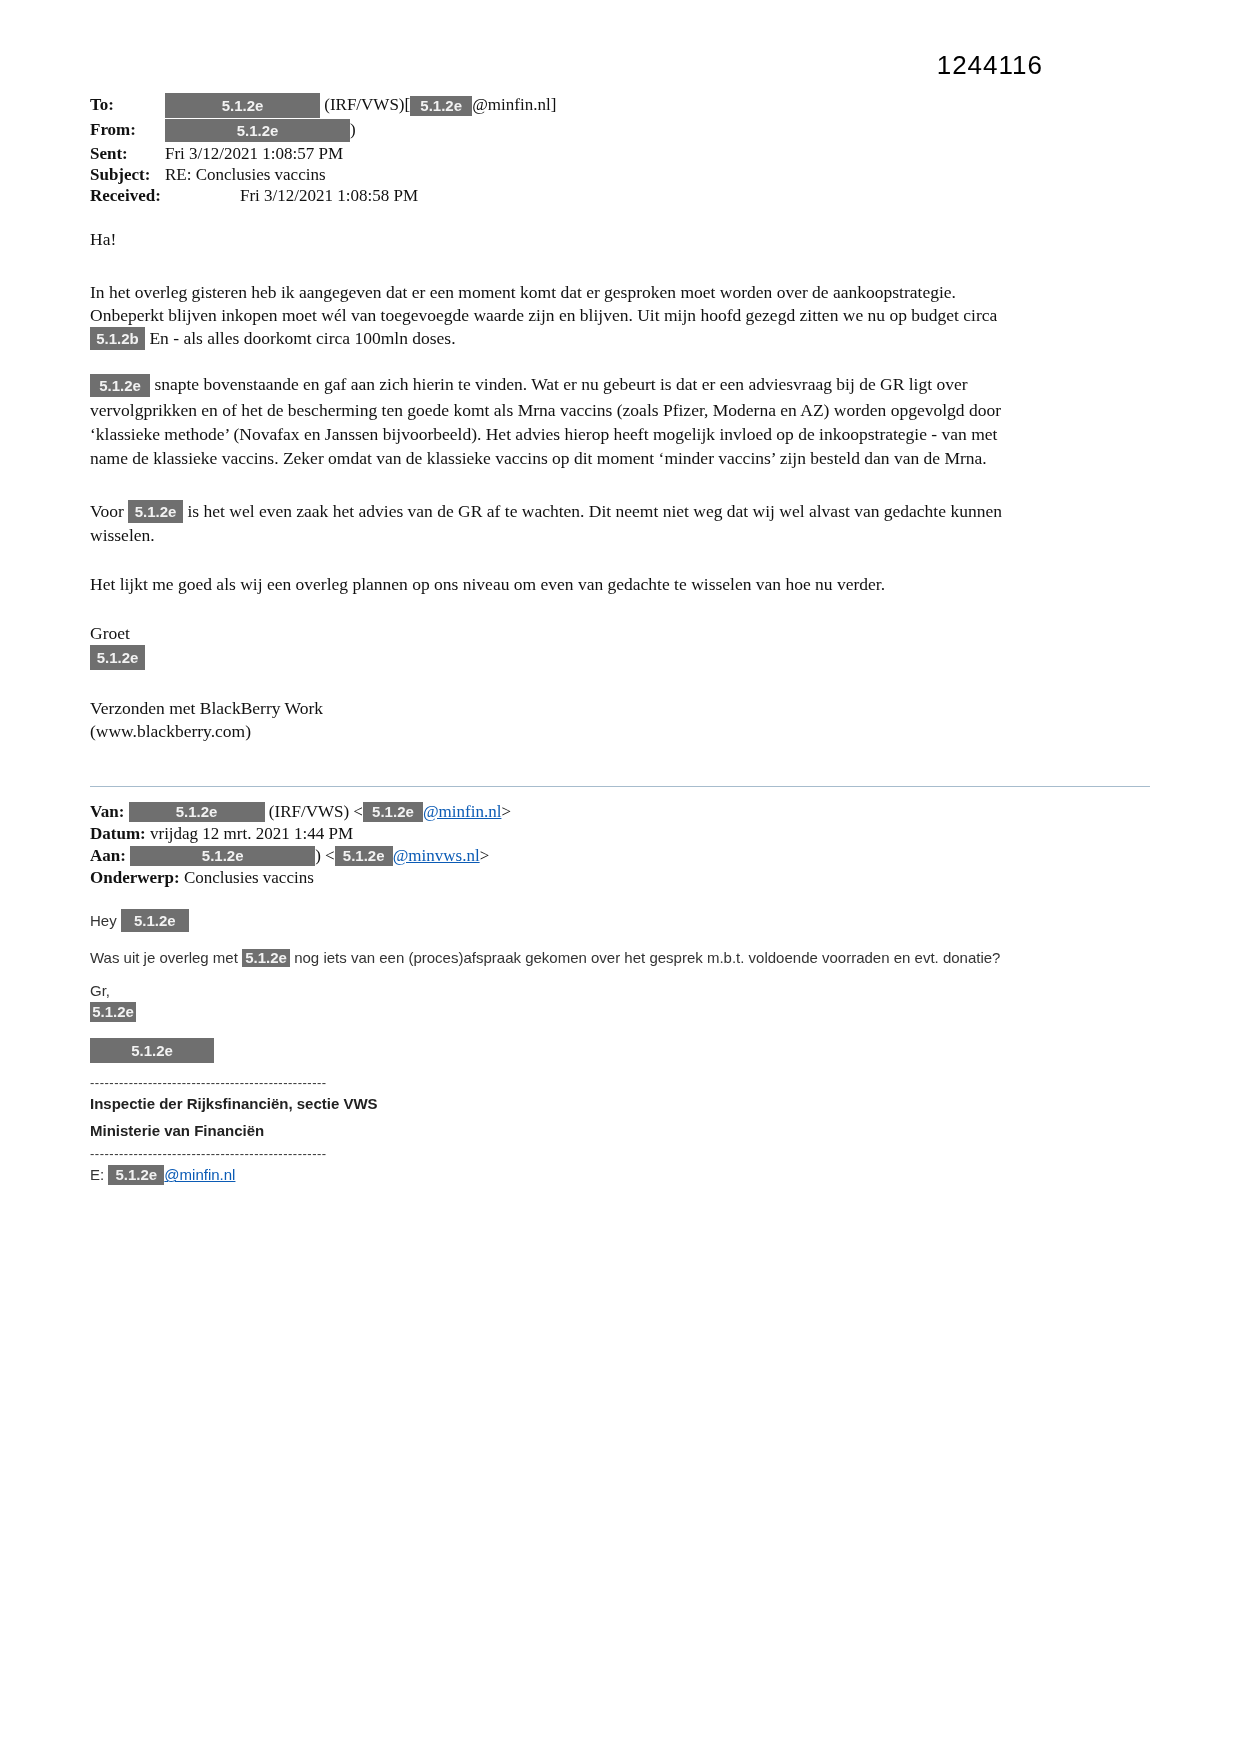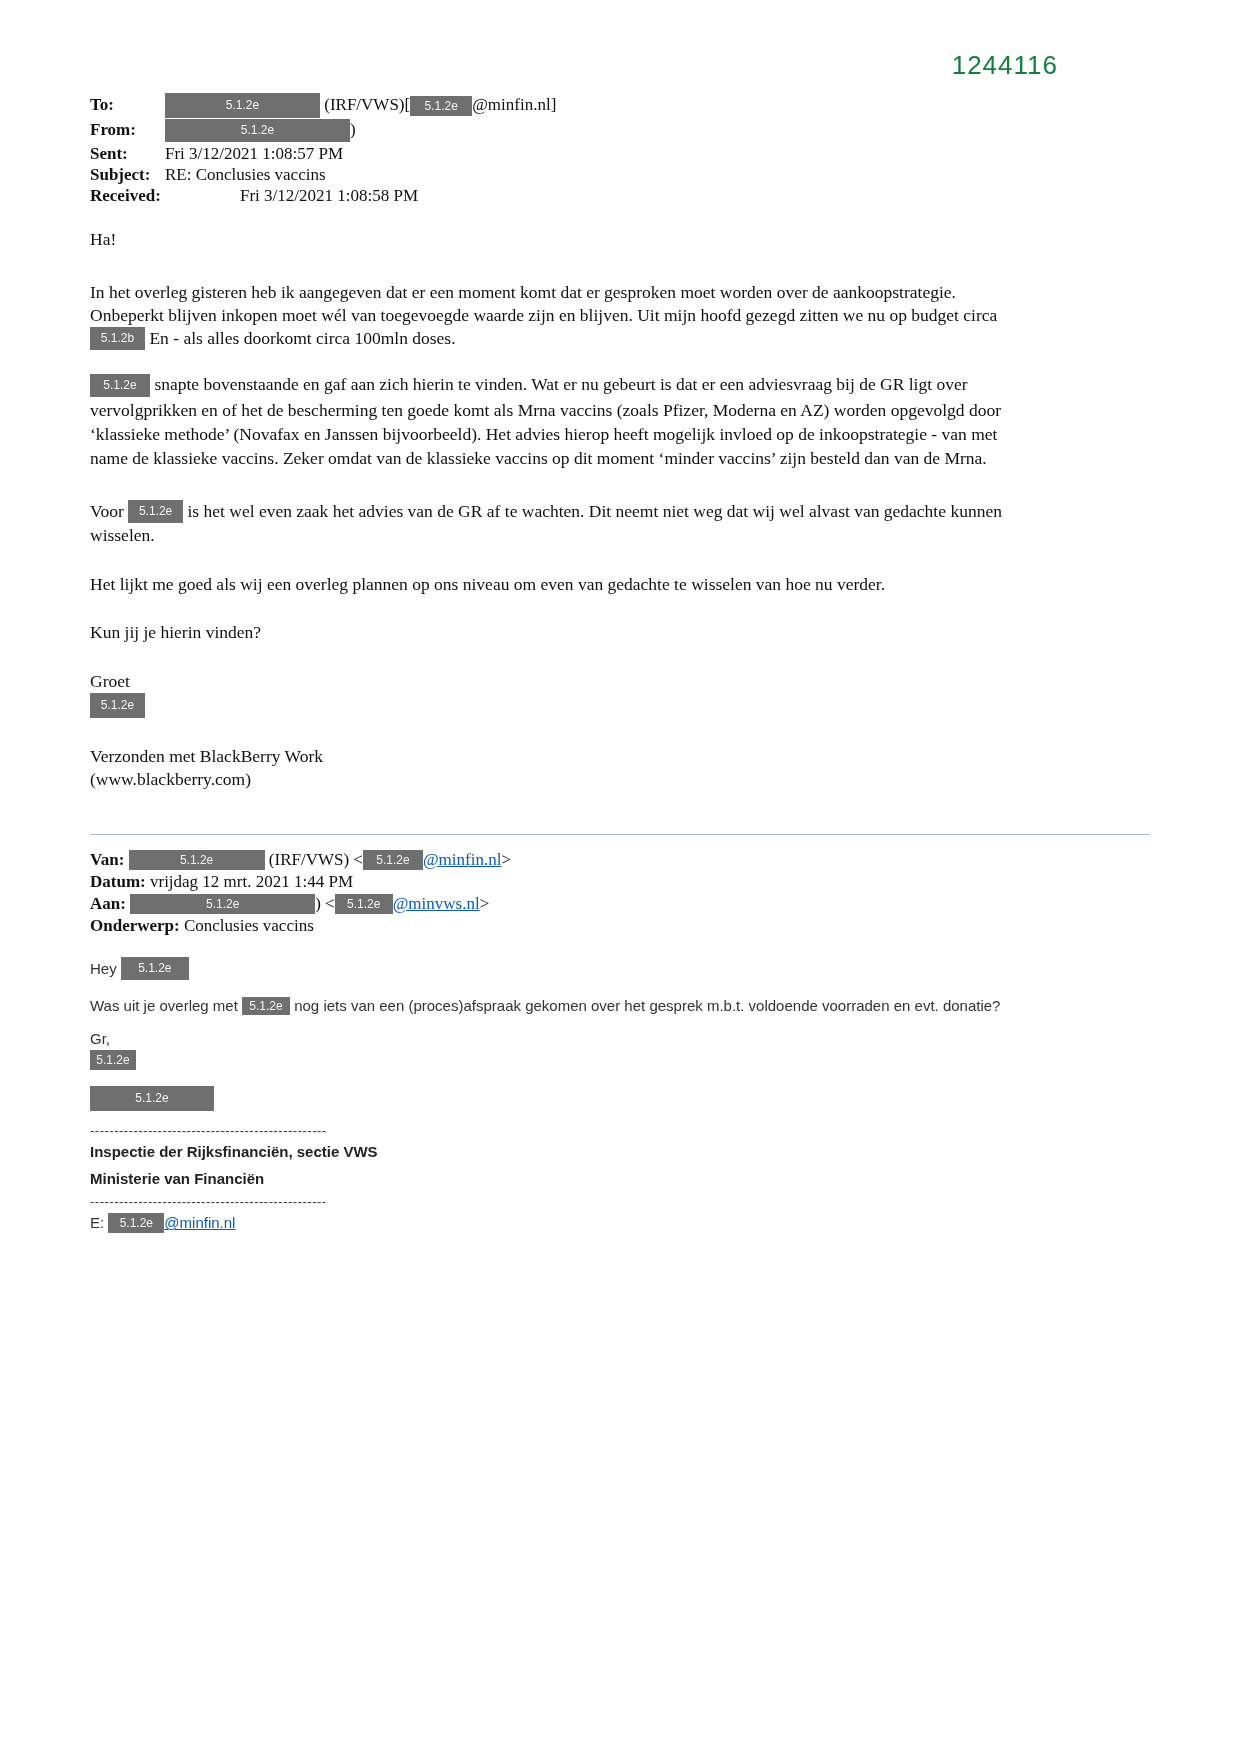--- a/index.html
+++ b/index.html
@@ -1,30 +1,30 @@
 <!DOCTYPE html>
 <html><head>
 <meta charset="utf-8">
 <style>
   html,body{margin:0;padding:0;background:#e9e9e9;}
   .page{position:relative;width:1241px;height:1754px;background:#ffffff;margin:0 auto;overflow:hidden;}
-  .doc-number{position:absolute;top:50px;right:183px;font:26px "Liberation Sans",sans-serif;color:#15803d;letter-spacing:1px;}
+  .doc-number{position:absolute;top:50px;right:198px;font:26px "Liberation Sans",sans-serif;color:#000000;letter-spacing:1px;}
 
   .serif{font-family:"Liberation Serif","DejaVu Serif",serif;color:#111;}
   .sans{font-family:"Liberation Sans","DejaVu Sans",sans-serif;color:#333;}
 
   .mail-header{margin:94px 0 0 90px;font-size:17px;line-height:21px;}
   .hrow{display:flex;}
   .hlabel{font-weight:bold;flex:0 0 75px;}
   .hvalue{white-space:nowrap;}
   .indent75{padding-left:75px;}
 
   .redact{display:inline-block;background:#6f6f6f;color:#f2f2f2;
-          font-family:"Liberation Sans",sans-serif;font-size:12px;
-          text-align:center;vertical-align:middle;position:relative;top:-1px;}
+          font-family:"Liberation Sans",sans-serif;font-size:15px;
+          text-align:center;vertical-align:middle;position:relative;top:-1px;font-weight:bold;}
   .r-h25{height:25px;line-height:25px;}
   .r-h23{height:23px;line-height:23px;}
   .r-h20{height:20px;line-height:20px;}
   .r-h18{height:18px;line-height:18px;}
 
   .mail-body{width:935px;margin:0 0 0 90px;font-size:17.5px;line-height:23px;}
   .mail-body p{margin:0;}
   .p-greet{margin-top:22px !important;}
   .p1{margin-top:30px !important;}
   .p2{margin-top:21px !important;line-height:24px;}
@@ -105,21 +105,20 @@
     </p>
 
     <p class="p3">
       <span>Voor</span>
       <span class="redact r-h23" style="width:55px">5.1.2e</span>
       <span>is het wel even zaak het advies van de GR af te wachten. Dit neemt niet weg dat wij wel alvast van gedachte kunnen wisselen.</span>
     </p>
 
     <p class="p4">Het lijkt me goed als wij een overleg plannen op ons niveau om even van gedachte te wisselen van hoe nu verder.</p>
 
-    <p class="p5">Kun jij je hierin vinden?</p>
 
     <p class="p-closing">Groet</p>
     <p>
       <span class="redact r-h25" style="width:55px">5.1.2e</span>
     </p>
 
     <p class="p-bb">Verzonden met BlackBerry Work</p>
     <p>(www.blackberry.com)</p>
   </div>
 

